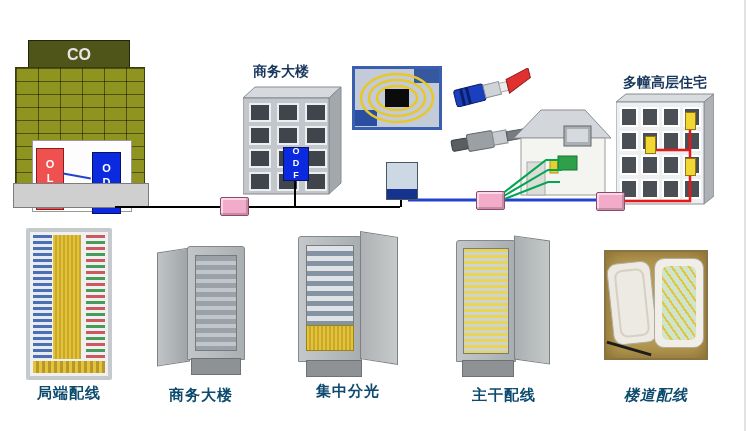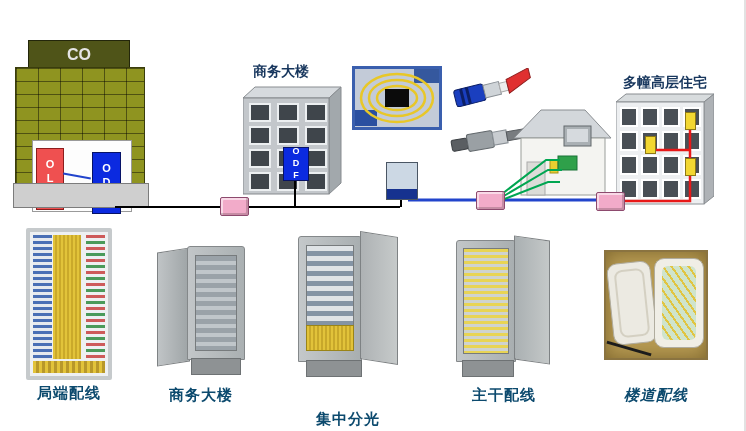--- a/index.html
+++ b/index.html
@@ -75,21 +75,21 @@
   .f5{left:604px;top:250px;width:104px;height:110px;}
   .f5-bg{position:absolute;inset:0;background:#b69a52;border:2px solid #8a7340;box-shadow:inset 0 0 18px rgba(60,40,0,.45);}
   .f5-lid{position:absolute;left:6px;top:12px;width:42px;height:80px;background:#eceae2;border:1px solid #b0ac9e;border-radius:10px;transform:rotate(-6deg);}
   .f5-lid-inner{position:absolute;inset:6px;border:2px solid #d4d0c2;border-radius:8px;}
   .f5-body{position:absolute;left:50px;top:8px;width:48px;height:88px;background:#f0eee6;border:1px solid #b0ac9e;border-radius:10px;}
   .f5-body-inner{position:absolute;inset:7px;background:#cfe4cc;border-radius:6px;background-image:repeating-linear-gradient(55deg,rgba(226,195,58,.95) 0 2px,transparent 2px 7px);}
   .f5-cable{position:absolute;left:2px;bottom:10px;width:46px;height:3px;background:#1c1c1c;transform:rotate(16deg);}
 
   .lab1{left:26px;top:384px;width:86px;}
   .lab2{left:156px;top:386px;width:90px;}
-  .lab3{left:296px;top:410px;width:104px;}
+  .lab3{left:296px;top:382px;width:104px;}
   .lab4{left:456px;top:386px;width:96px;}
   .lab5{left:604px;top:386px;width:104px;font-style:italic;}
 </style>
 </head>
 <body>
 
 <div class="canvas">
 
 
   <div class="co">

